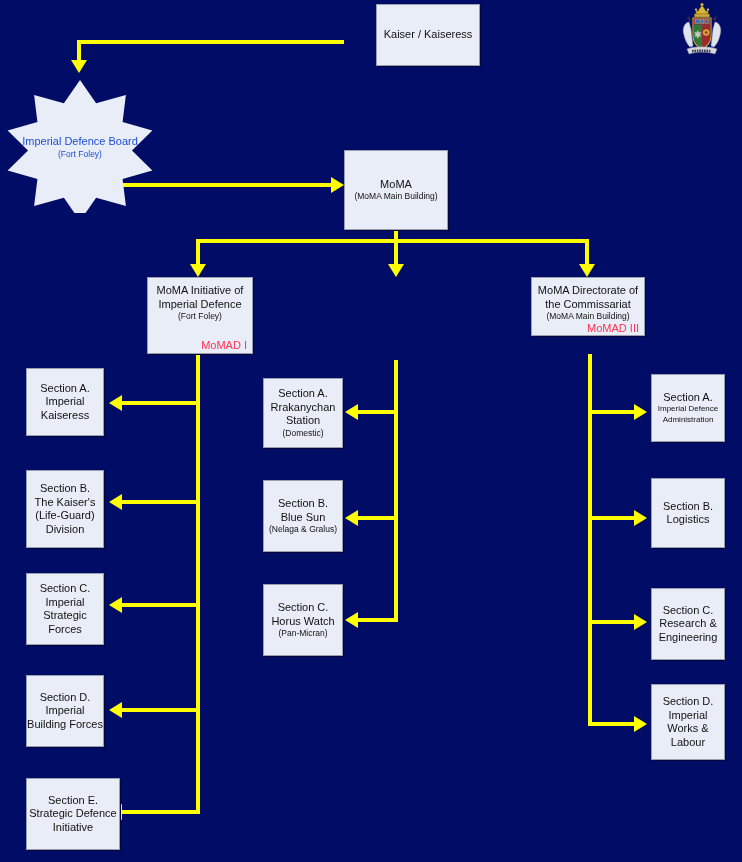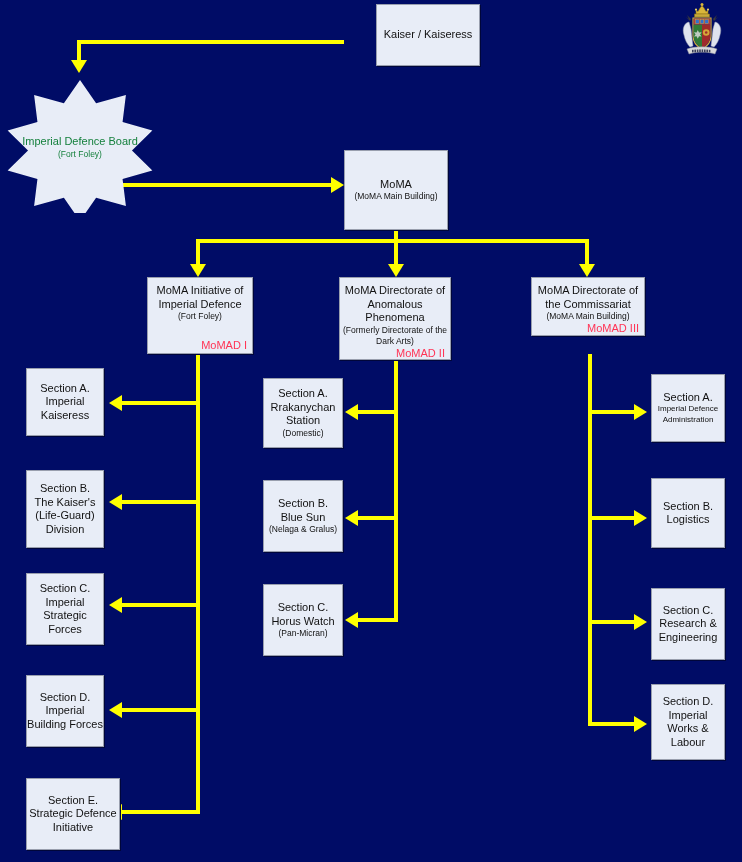--- a/index.html
+++ b/index.html
@@ -23,21 +23,21 @@
 
   
   .star{position:absolute;background:#e8edf7;
         clip-path:polygon(
           50% 0%, 60.6% 17.5%, 80.2% 11.2%, 78.0% 31.6%,
           97.6% 37.9%, 84.2% 53.0%, 97.6% 68.1%, 78.0% 74.4%,
           80.2% 94.8%, 60.6% 88.5%, 50% 106%, 39.4% 88.5%,
           19.8% 94.8%, 22.0% 74.4%, 2.4% 68.1%, 15.8% 53.0%,
           2.4% 37.9%, 22.0% 31.6%, 19.8% 11.2%, 39.4% 17.5%);
         display:flex;flex-direction:column;align-items:center;
-        justify-content:center;text-align:left;color:#15803d;}
+        justify-content:center;text-align:left;color:#1d4ed8;}
   .star .l1{font-size:11px;line-height:14px;}
   .star .l2{font-size:8.5px;line-height:12px;}
 
   
   .hline{position:absolute;background:#ffff00;height:4px;}
   .vline{position:absolute;background:#ffff00;width:4px;}
   .arr{position:absolute;width:0;height:0;}
   .arr-d{border-left:8px solid transparent;border-right:8px solid transparent;
          border-top:13px solid #ffff00;}
   .arr-l{border-top:8px solid transparent;border-bottom:8px solid transparent;
@@ -150,25 +150,20 @@
     <div class="l1">MoMA</div>
     <div class="l2">(MoMA Main Building)</div>
   </div>
 
   <div class="box dir" style="left:147px;top:277px;width:106px;height:77px;">
     <div class="l1">MoMA Initiative of  Imperial Defence</div>
     <div class="l2">(Fort Foley)</div>
     <div class="code">MoMAD I</div>
   </div>
 
-  <div class="box dir" style="left:339px;top:277px;width:112px;height:83px;">
-    <div class="l1">MoMA Directorate of Anomalous Phenomena</div>
-    <div class="l2">(Formerly Directorate of the Dark Arts)</div>
-    <div class="code">MoMAD II</div>
-  </div>
 
   <div class="box dir" style="left:531px;top:277px;width:114px;height:59px;">
     <div class="l1">MoMA Directorate of the Commissariat</div>
     <div class="l2">(MoMA Main Building)</div>
     <div class="code">MoMAD III</div>
   </div>
 
   <div class="box" style="left:26px;top:368px;width:78px;height:68px;">
     <div class="l1">Section A.</div>
     <div class="l1">Imperial Kaiseress</div>

